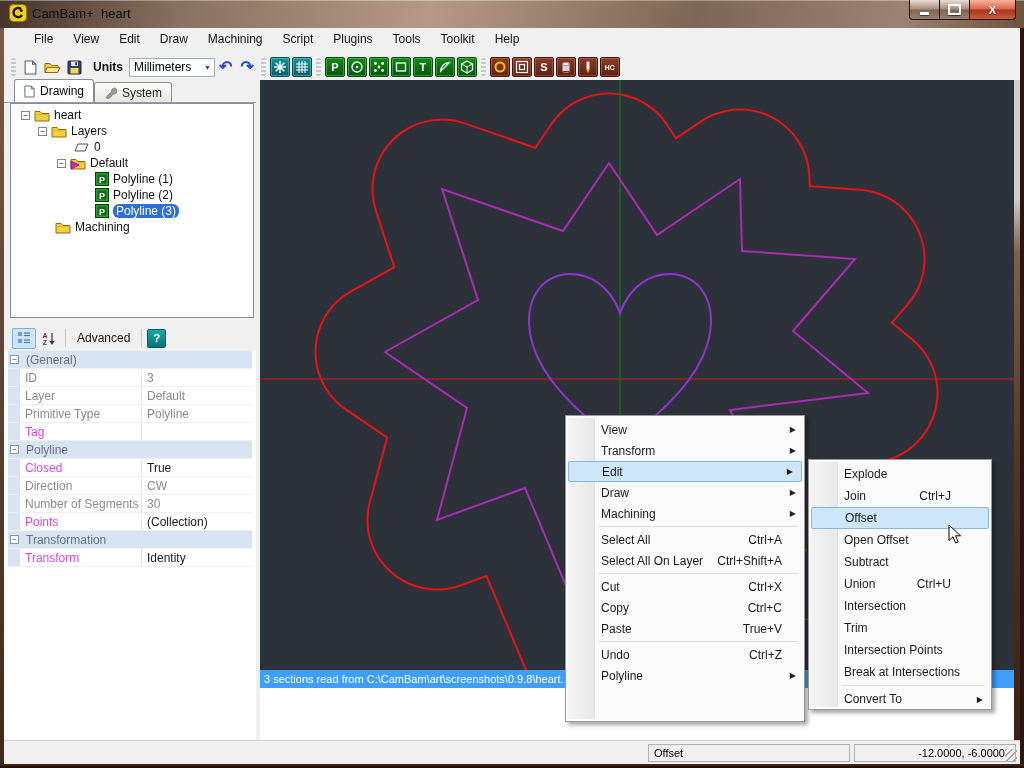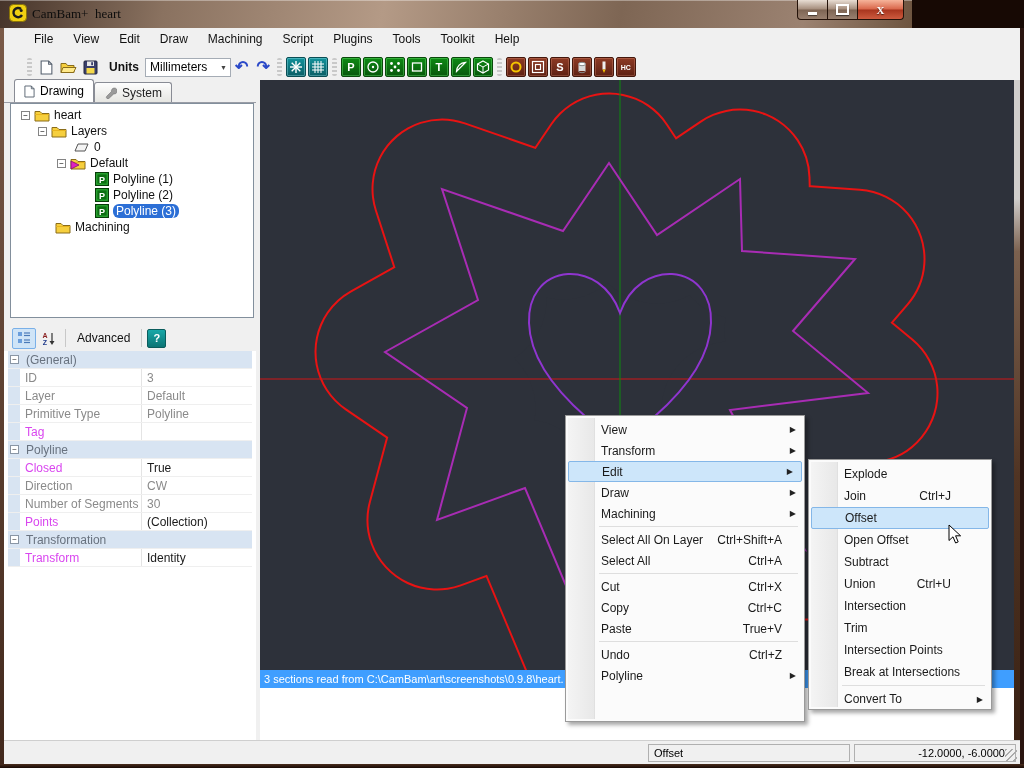--- a/index.html
+++ b/index.html
@@ -1,23 +1,23 @@
 <!DOCTYPE html>
 <html><head>
 <meta charset="utf-8">
 <style>
   html,body{margin:0;padding:0;}
   body{width:1024px;height:768px;position:relative;overflow:hidden;
        font-family:"Liberation Sans",sans-serif;background:#170904;font-size:12px;}
   .abs{position:absolute;}
 
   
-  #titlebar{left:0;top:0;width:912px;height:28px;
+  #titlebar{left:0;top:0;width:1024px;height:28px;
     background:linear-gradient(100deg,#46342a 0%,#8a7260 18%,#b49a86 42%,#7e6654 68%,#9b8271 88%,#6d543f 100%);
-    box-shadow:inset 0 1px 0 rgba(255,255,255,.35);font-family:Liberation Serif, serif;}
+    box-shadow:inset 0 1px 0 rgba(255,255,255,.35);}
   #title-text{left:32px;top:6px;color:#0d0d0d;font-size:13px;white-space:pre;}
   #logo{left:9px;top:4px;}
   #caption-buttons{right:8px;top:0;display:flex;position:absolute;}
   .cap{height:19px;border:1px solid #241209;border-top:none;display:flex;align-items:center;justify-content:center;
        background:linear-gradient(#e8ddd3,#a58d7c 48%,#7d6453 52%,#99806f);}
   .cap.min{width:29px;border-bottom-left-radius:4px;}
   .cap.max{width:29px;border-left:none;border-right:none;}
   .cap.close{width:45px;border-bottom-right-radius:4px;
        background:linear-gradient(#f6b49a,#d9664a 48%,#a8351e 52%,#cd5b3f);}
   .glyph-min{width:9px;height:3px;background:#fff;margin-top:7px;box-shadow:0 1px 1px rgba(0,0,0,.5);}
@@ -29,21 +29,21 @@
   #border-right-outer{left:1020px;top:28px;width:4px;height:740px;background:#2a1510;}
   #border-right-inner{left:1014px;top:80px;width:6px;height:660px;
     background:linear-gradient(180deg,#d0cecc 0%,#d0cecc 18%,#7b614f 26%,#503423 60%,#3a2214 100%);}
   #border-bottom{left:0;top:764px;width:1024px;height:4px;background:linear-gradient(#4a2d1d,#170904);}
 
   
   #menubar{left:4px;top:28px;width:1016px;height:26px;background:#f0f0f0;display:flex;align-items:flex-start;padding-left:8px;box-sizing:border-box;margin-left:12px;}
   .mb-item{padding:4px 10px;color:#111;}
 
   
-  #toolbar{left:4px;top:54px;width:1016px;height:26px;background:#f0f0f0;display:flex;align-items:center;box-sizing:border-box;padding-left:20px;}
+  #toolbar{left:4px;top:54px;width:1016px;height:26px;background:#f0f0f0;display:flex;align-items:center;box-sizing:border-box;padding-left:4px;}
   .tgrip{width:5px;height:18px;margin:0 3px;background:repeating-linear-gradient(180deg,#c9c9c9 0 2px,transparent 2px 4px);border-radius:2px;}
   .tbtn{width:22px;height:22px;display:flex;align-items:center;justify-content:center;}
   .ti{width:20px;height:20px;border-radius:2px;display:flex;align-items:center;justify-content:center;margin:0 1px;box-sizing:border-box;}
   .ti.teal{background:linear-gradient(#12929b,#0b5e66);border:1px solid #0a4e55;box-shadow:inset 0 0 0 1px rgba(170,240,245,.35);}
   .ti.green{background:linear-gradient(#0f8a15,#07570b);border:1px solid #0a4a0c;box-shadow:inset 0 0 0 1px rgba(120,255,130,.35);}
   .ti.maroon{background:linear-gradient(#8d3a24,#5e2113);border:1px solid #44170c;box-shadow:inset 0 0 0 1px rgba(255,180,150,.25);}
   .ti .letter{color:#fff;font-weight:bold;font-size:11px;line-height:11px;}
   .units-label{font-weight:bold;margin:0 6px 0 8px;color:#111;}
   .combo{width:86px;height:19px;border:1px solid #a5acb5;background:#fff;display:flex;align-items:center;padding-left:4px;box-sizing:border-box;}
   .combo .val{flex:1;}
@@ -514,26 +514,26 @@
   <div class="mi">
       <span>Draw</span>
       <span class="ma">▶</span>
     </div>
   <div class="mi">
       <span>Machining</span>
       <span class="ma">▶</span>
     </div>
   <div class="msep"></div>
   <div class="mi">
+      <span>Select All</span>
+      <span class="ms">Ctrl+A</span>
+    </div>
+  <div class="mi">
       <span>Select All On Layer</span>
       <span class="ms">Ctrl+Shift+A</span>
-    </div>
-  <div class="mi">
-      <span>Select All</span>
-      <span class="ms">Ctrl+A</span>
     </div>
   <div class="msep"></div>
   <div class="mi">
       <span>Cut</span>
       <span class="ms">Ctrl+X</span>
     </div>
   <div class="mi">
       <span>Copy</span>
       <span class="ms">Ctrl+C</span>
     </div>

